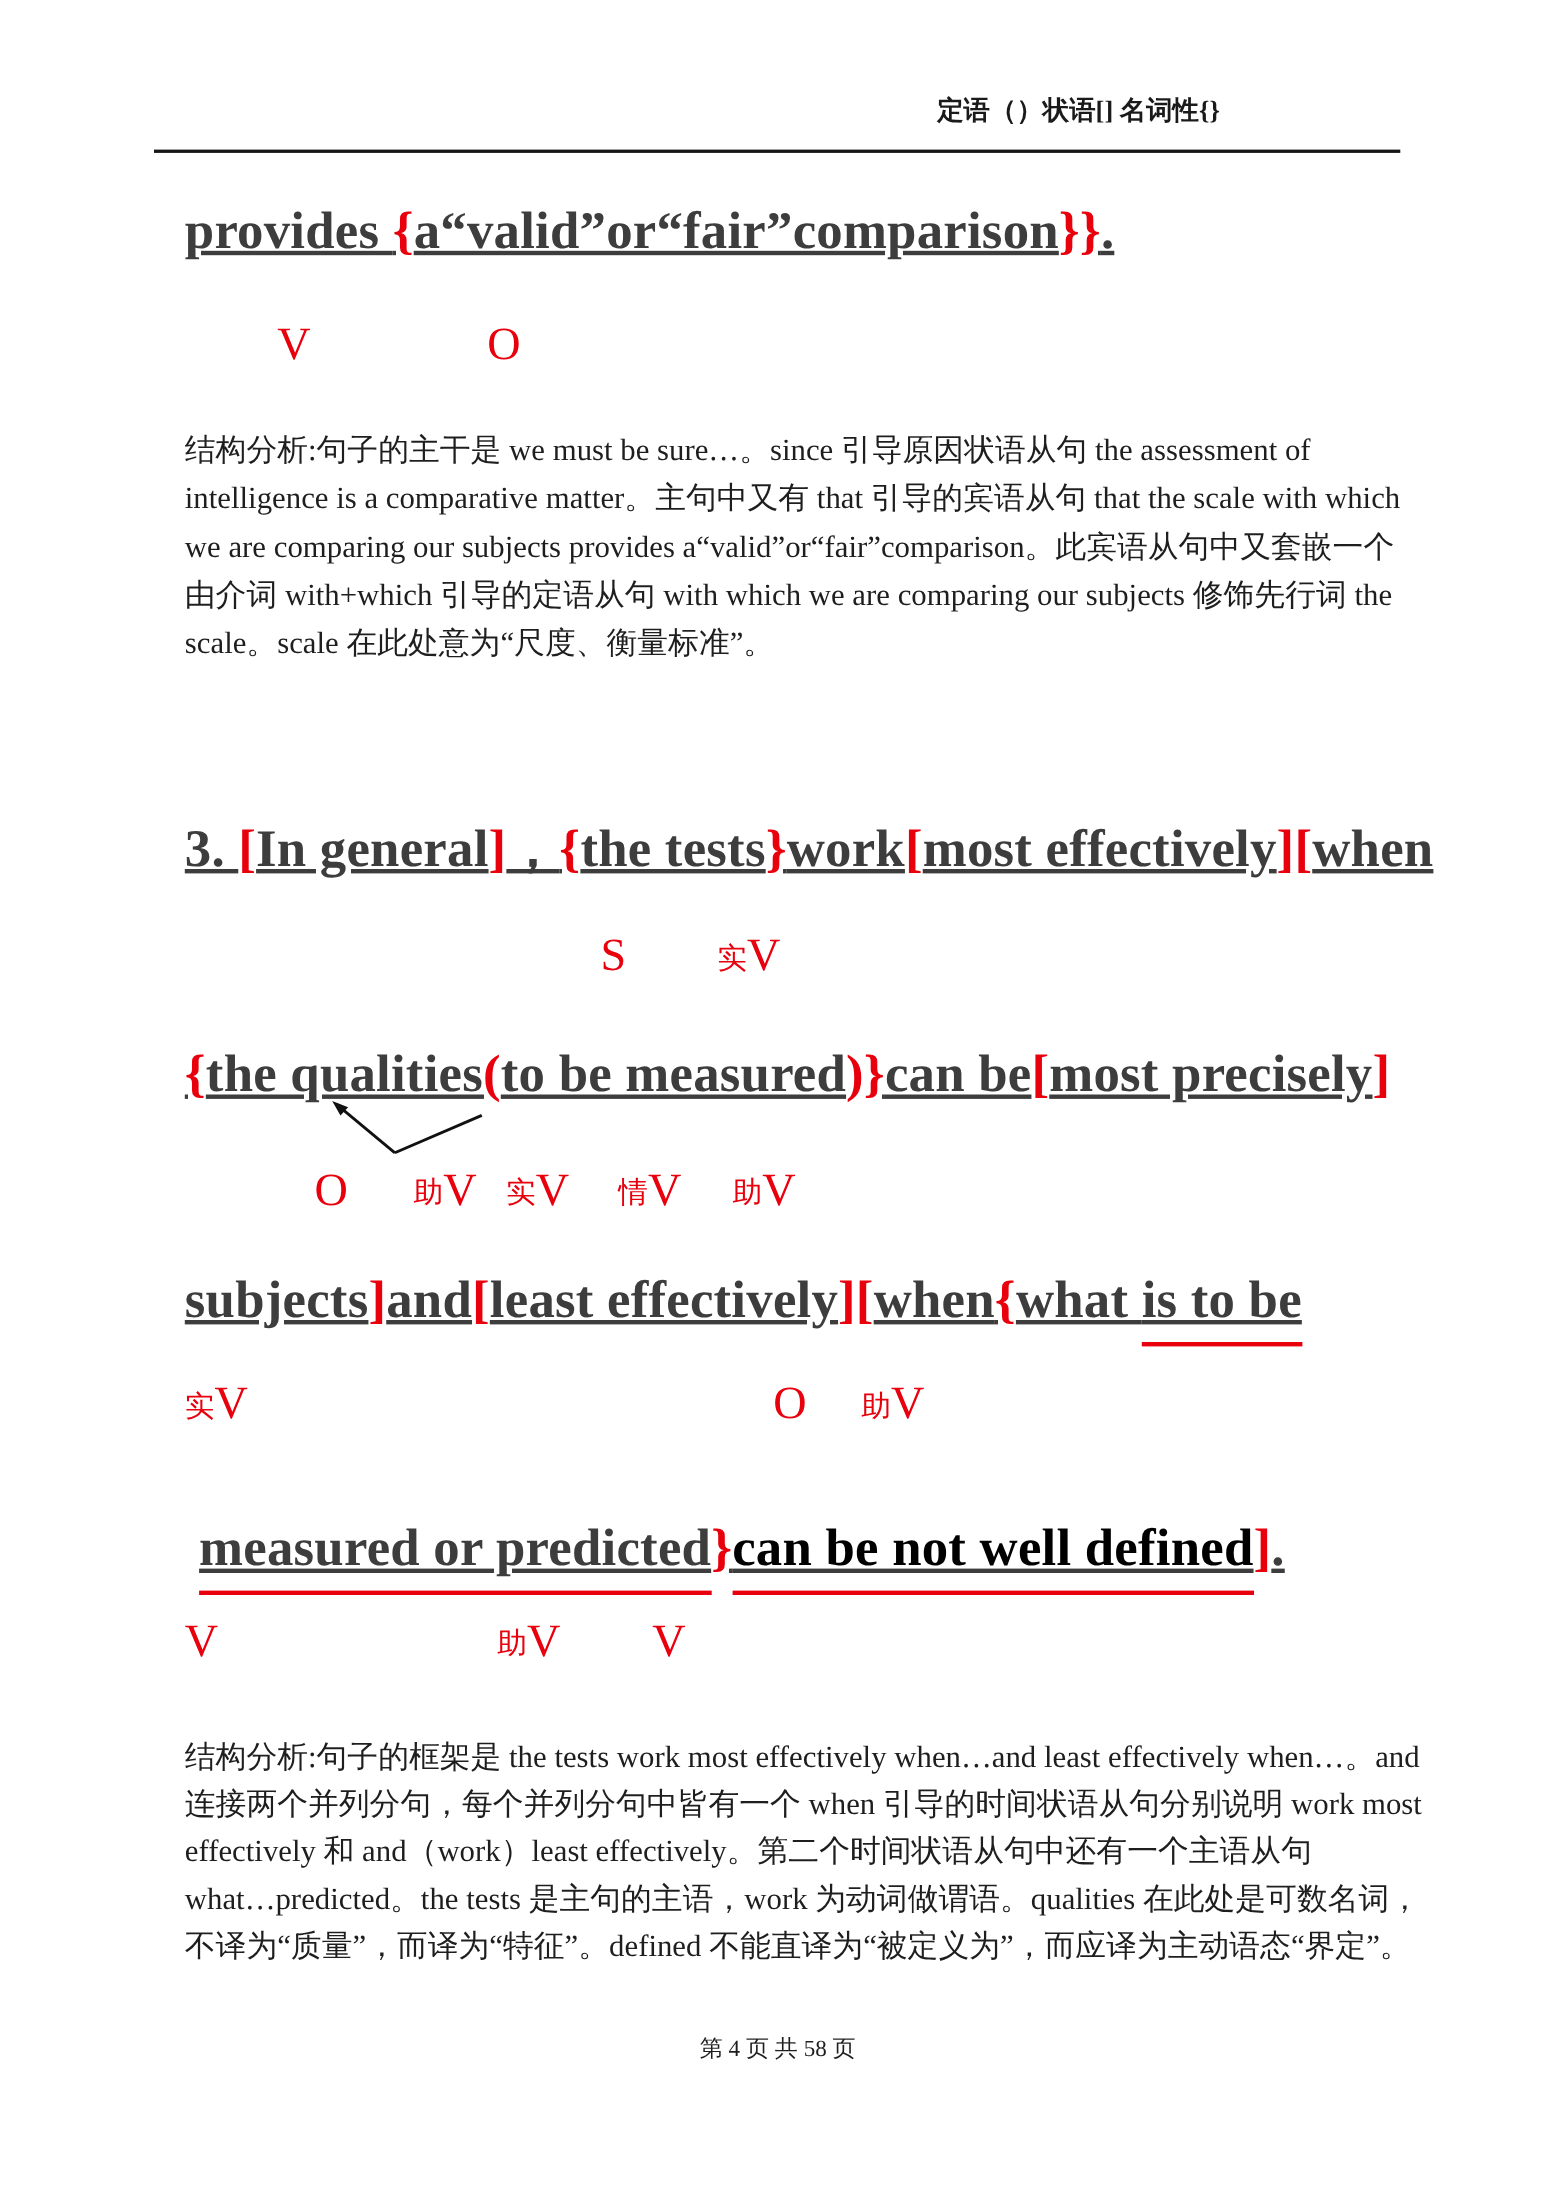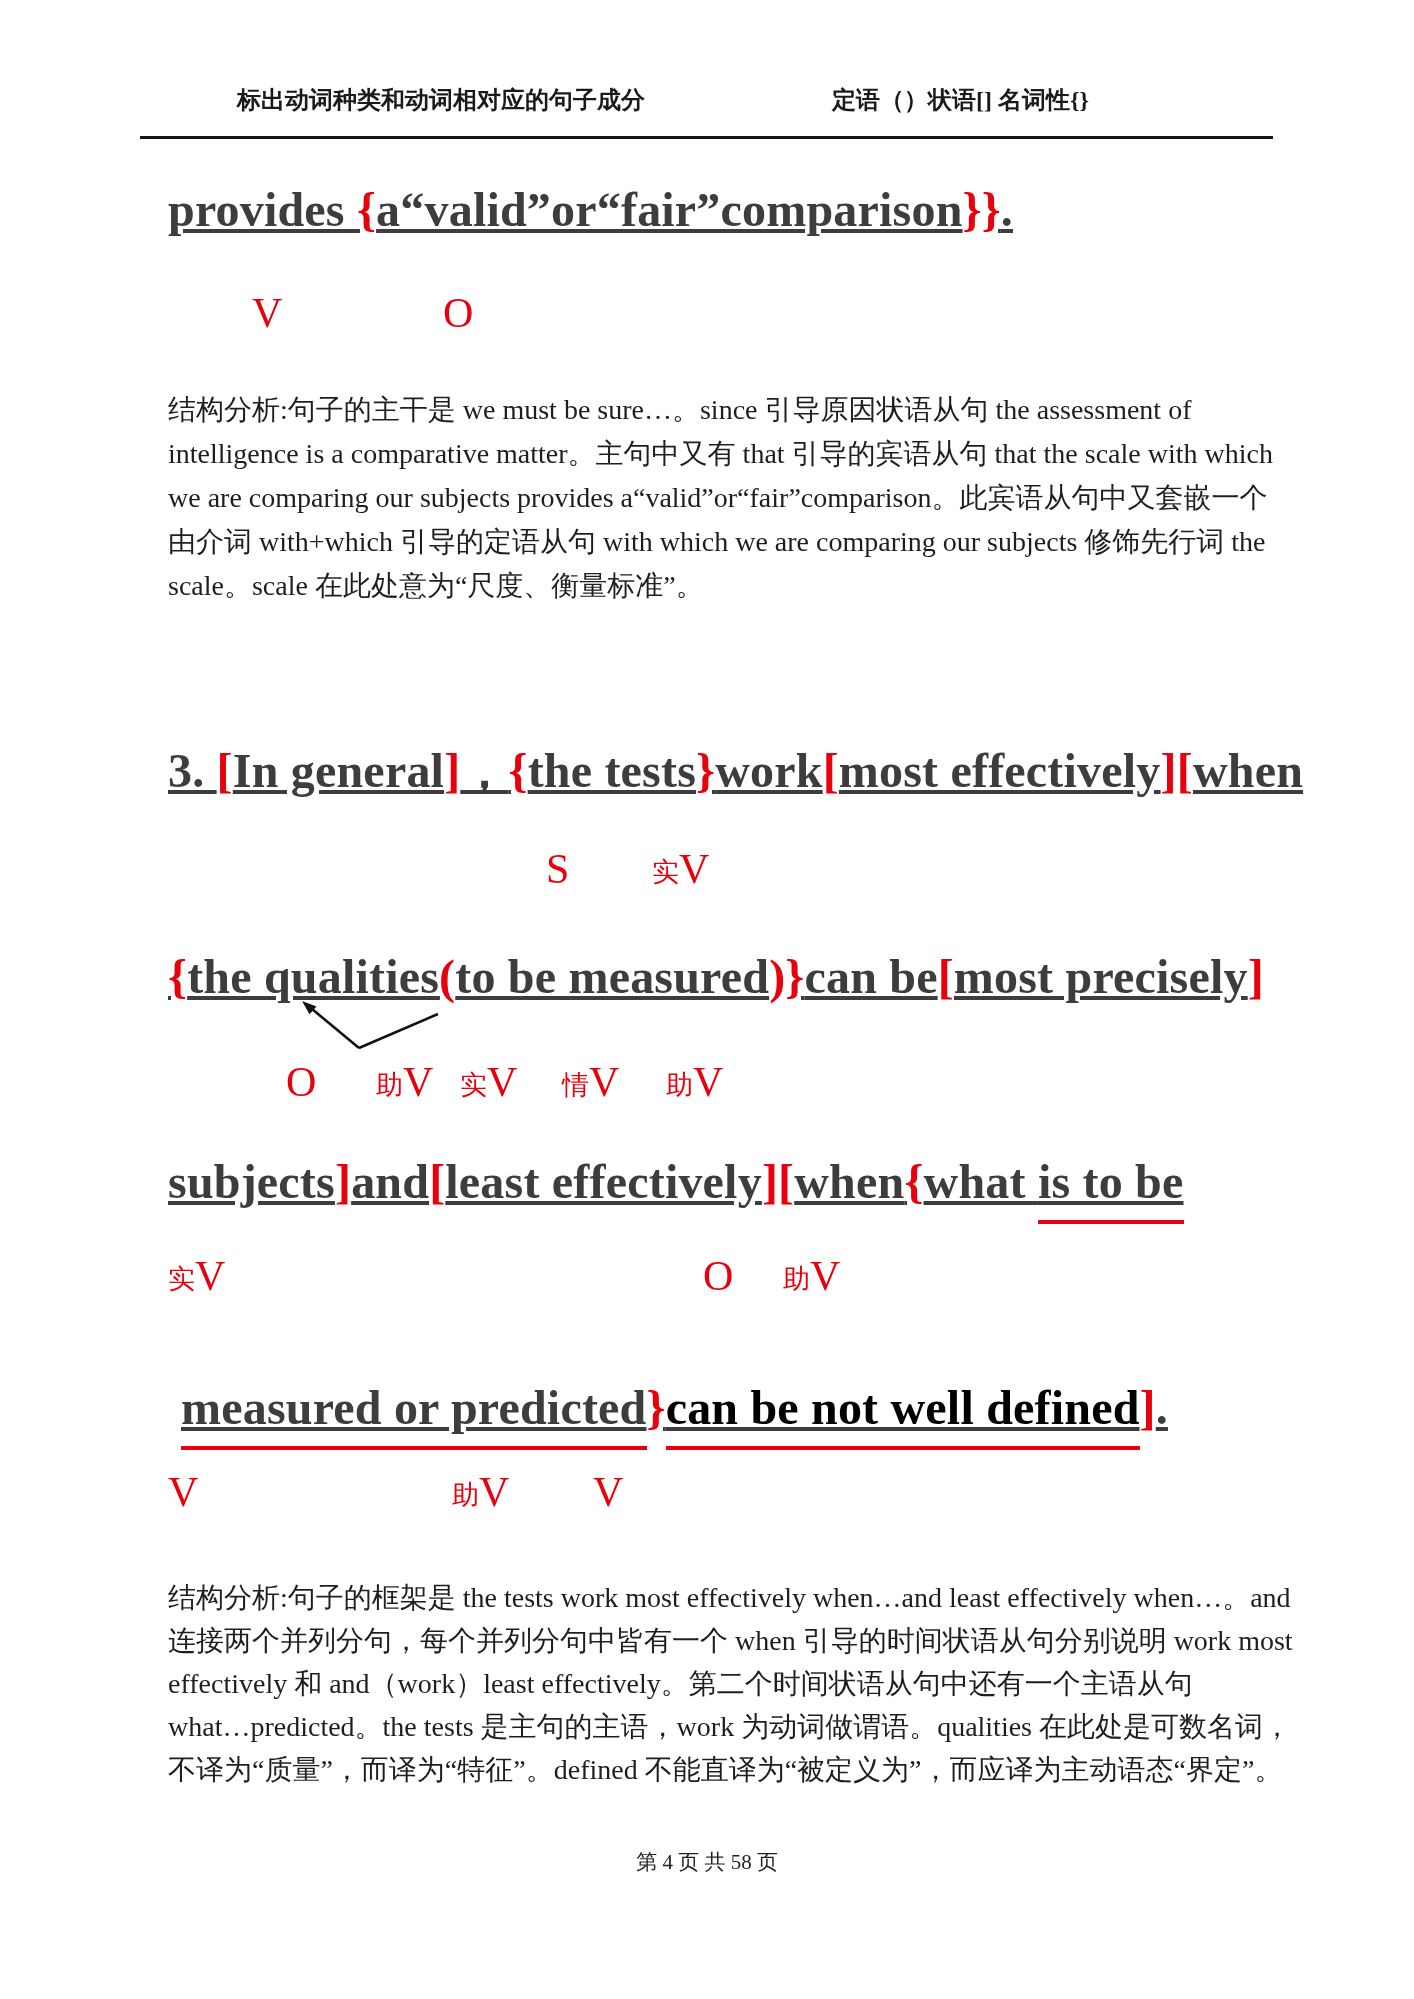--- a/index.html
+++ b/index.html
@@ -1,40 +1,39 @@
 <!DOCTYPE html>
 <html><head>
 <meta charset="utf-8">
 <style>
   html,body{margin:0;padding:0;background:#ffffff;}
   .page{position:relative;width:1414px;height:1999px;background:#fff;overflow:hidden;
         font-family:"Liberation Serif","DejaVu Serif",serif;}
   .abs{position:absolute;}
   .hdr{top:84px;font-size:24px;font-weight:bold;color:#1a1a1a;white-space:nowrap;}
   .hdr-left{left:237px;}
-  .hdr-right{left:832px;}
+  .hdr-right{left:852px;}
   .rule{top:136px;left:140px;width:1133px;height:3px;background:#151515;}
   .bold-line{font-size:48px;font-weight:bold;white-space:nowrap;color:#3d3d3d;letter-spacing:0.2px;text-decoration:underline;}
   .sd{color:#3d3d3d;}
   .sr{color:#e8000d;}
   .sb{color:#000000;}
   .ur{border-bottom:4px solid #e8000d;padding-bottom:12px;}
   .para{left:168px;font-size:28px;color:#1e1e1e;}
   .para .pline{line-height:44px;white-space:nowrap;}
   .para2 .pline{line-height:43px;}
   .marker{position:absolute;color:#e8000d;font-size:42px;line-height:1;white-space:nowrap;}
   .marker .hz{font-size:27px;vertical-align:2px;}
   .footer{top:1848px;left:0;width:1414px;text-align:center;font-size:21px;color:#1e1e1e;}
 </style>
 </head>
 <body>
 
 <div class="page">
 
-  <div class="abs hdr hdr-left">标出动词种类和动词相对应的句子成分</div>
   <div class="abs hdr hdr-right">定语（）状语[] 名词性{}</div>
   <div class="abs rule"></div>
 
   <div class="abs bold-line" style="left:168px;top:182px"><span class="sd">provides </span><span class="sr">{</span><span class="sd">a“valid”or“fair”comparison</span><span class="sr">}}</span><span class="sd">.</span></div>
 
   <span class="marker" style="left:252px;top:292px"><span class="hz"></span><span>V</span></span>
   <span class="marker" style="left:443px;top:292px"><span class="hz"></span><span>O</span></span>
 
   <div class="abs para" style="top:388px">
     <div class="pline">结构分析:句子的主干是 we must be sure…。since 引导原因状语从句 the assessment of</div>

